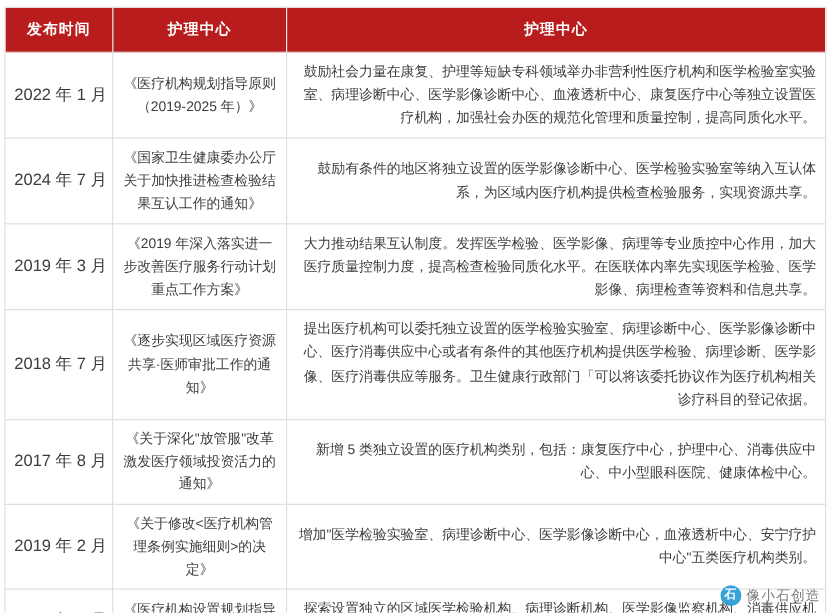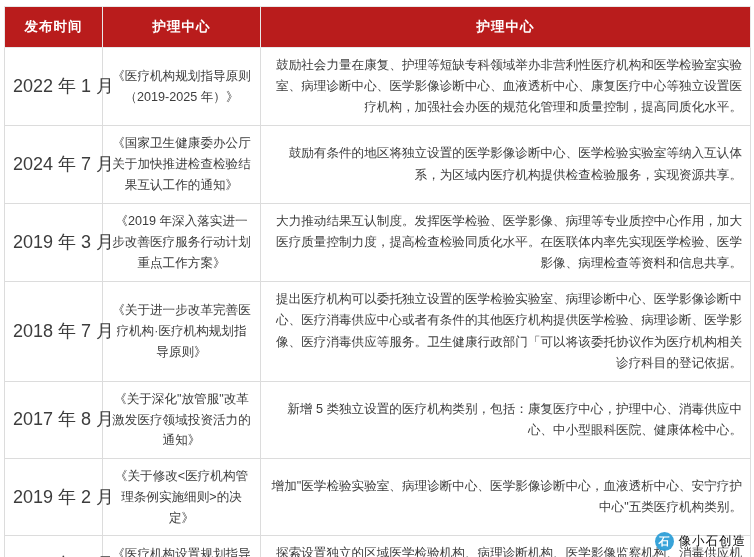--- a/index.html
+++ b/index.html
@@ -47,21 +47,21 @@
     border: 1px solid #dcdcdc;
     font-size: 12.6px;
     line-height: 1.62;
     vertical-align: middle;
     padding: 7px 8px;
     color: #3c3c3c;
   }
   td.col-date {
     text-align: center;
     white-space: nowrap;
-    font-size: 18px;
+    font-size: 15px;
   }
   td.col-name {
     text-align: center;
     line-height: 1.65;
   }
   td.col-content {
     text-align: right;
     line-height: 1.68;
   }
   .watermark {
@@ -79,21 +79,21 @@
     border-radius: 50%;
     background: #2e9fd8;
     color: #fff;
     font-size: 11px;
     line-height: 19px;
     text-align: center;
     font-weight: bold;
   }
   .wm-text {
     font-size: 12.5px;
-    color: #000000;
+    color: #737373;
     letter-spacing: 1px;
   }
 </style>
 </head>
 <body>
 
 <div class="page">
   <table class="policy-table">
     <colgroup>
       <col class="c1">
@@ -118,21 +118,21 @@
         <td class="col-name">《国家卫生健康委办公厅关于加快推进检查检验结果互认工作的通知》</td>
         <td class="col-content">鼓励有条件的地区将独立设置的医学影像诊断中心、医学检验实验室等纳入互认体系，为区域内医疗机构提供检查检验服务，实现资源共享。</td>
       </tr>
       <tr>
         <td class="col-date">2019 年 3 月</td>
         <td class="col-name">《2019 年深入落实进一步改善医疗服务行动计划重点工作方案》</td>
         <td class="col-content">大力推动结果互认制度。发挥医学检验、医学影像、病理等专业质控中心作用，加大医疗质量控制力度，提高检查检验同质化水平。在医联体内率先实现医学检验、医学影像、病理检查等资料和信息共享。</td>
       </tr>
       <tr>
         <td class="col-date">2018 年 7 月</td>
-        <td class="col-name">《关于进一步改革完善医疗机构·医疗机构规划指导原则》</td>
+        <td class="col-name">《逐步实现区域医疗资源共享·医师审批工作的通知》</td>
         <td class="col-content">提出医疗机构可以委托独立设置的医学检验实验室、病理诊断中心、医学影像诊断中心、医疗消毒供应中心或者有条件的其他医疗机构提供医学检验、病理诊断、医学影像、医疗消毒供应等服务。卫生健康行政部门「可以将该委托协议作为医疗机构相关诊疗科目的登记依据。</td>
       </tr>
       <tr>
         <td class="col-date">2017 年 8 月</td>
         <td class="col-name">《关于深化"放管服"改革激发医疗领域投资活力的通知》</td>
         <td class="col-content">新增 5 类独立设置的医疗机构类别，包括：康复医疗中心，护理中心、消毒供应中心、中小型眼科医院、健康体检中心。</td>
       </tr>
       <tr>
         <td class="col-date">2019 年 2 月</td>
         <td class="col-name">《关于修改&lt;医疗机构管理条例实施细则&gt;的决定》</td>

